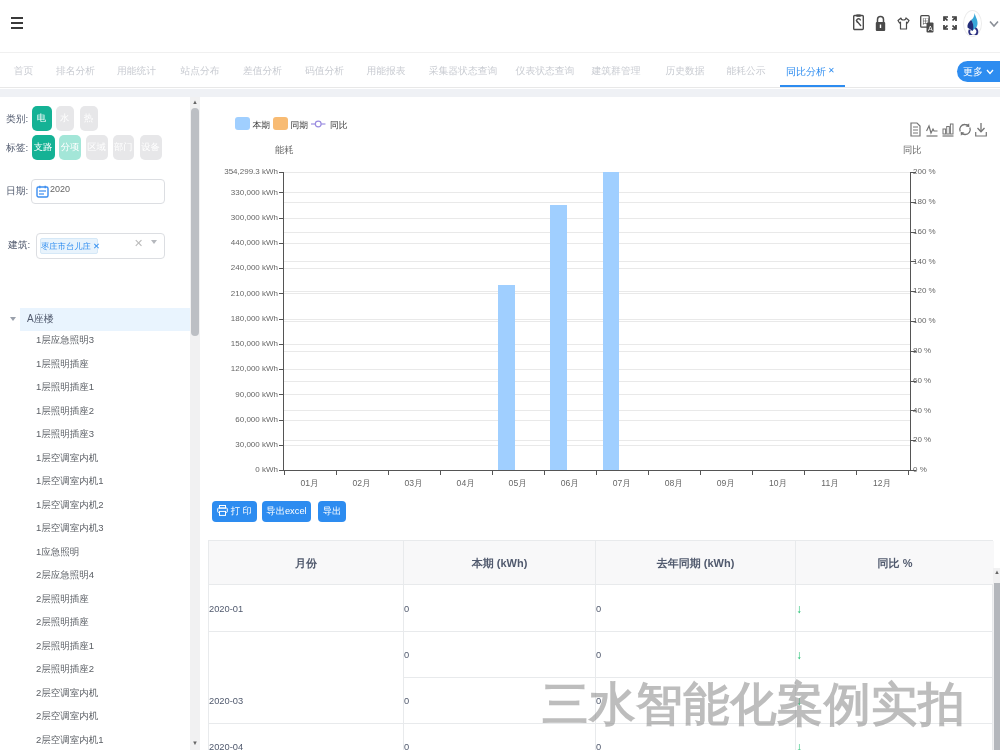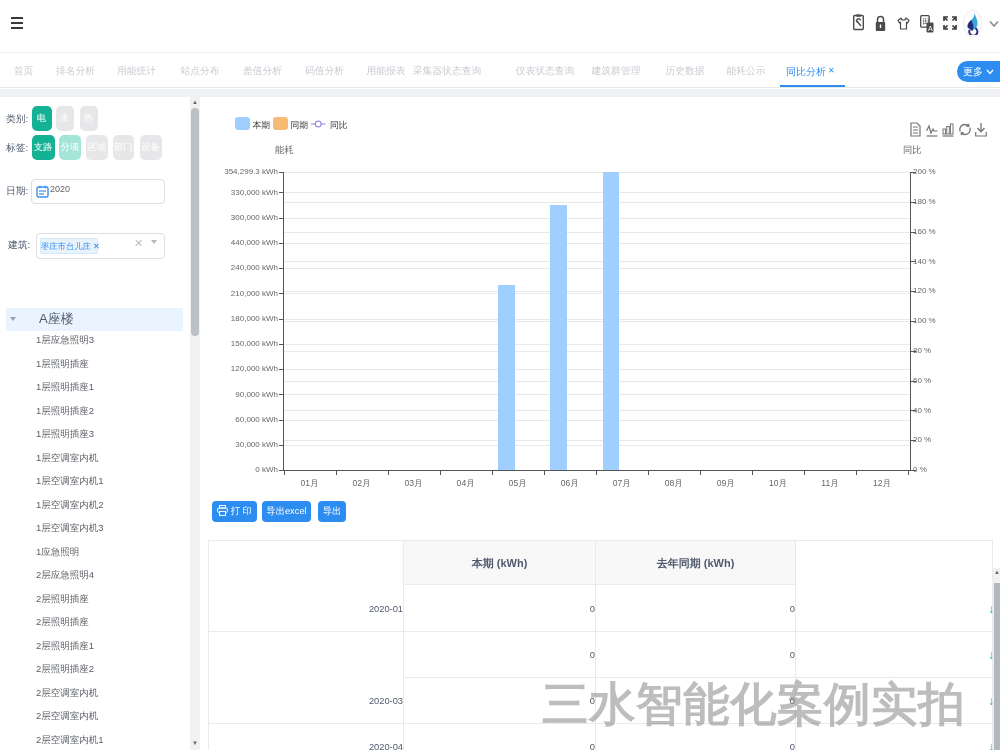--- a/index.html
+++ b/index.html
@@ -23,21 +23,21 @@
 .gON{background:#14b295}
 .gOFF{background:#e7e7e9}
 .gMID{background:#a3e6d8}
 #din{position:absolute;left:31px;top:82px;width:134px;height:25px;border:1px solid #dcdee2;border-radius:4px;background:#fff}
 #dtx{position:absolute;left:50px;top:87px;font-size:9px;color:#666}
 #bsel{position:absolute;left:36px;top:135.5px;width:129px;height:26px;border:1px solid #dcdee2;border-radius:4px;background:#fff}
 #btag{position:absolute;left:40px;top:140.5px;width:58px;height:16px;background:#e8f3fc;border:1px solid #d5e8f7;border-radius:2px;font-size:8.3px;color:#2d8cf0;line-height:15px;text-align:center;white-space:nowrap}
 #bclr{position:absolute;left:134px;top:140px;font-size:11px;color:#bbb}
 #bcar{position:absolute;left:151px;top:143px;width:0;height:0;border:3.5px solid transparent;border-top:4.5px solid #b5b8bd}
 #lhead{position:absolute;left:6px;top:170px;width:177px;height:25px;background:#ededee;font-size:9.8px;color:#464c5b;line-height:25px;padding-left:9px}
-#arow{position:absolute;left:6px;top:211px;width:177px;height:22.5px;background:#e9f4fe;font-size:13px;color:#515a6e;line-height:22.5px;padding-left:33px}
+#arow{position:absolute;left:20px;top:211px;width:177px;height:22.5px;background:#e9f4fe;font-size:10px;color:#515a6e;line-height:22.5px;padding-left:7px}
 #acar{position:absolute;left:10px;top:220px;width:0;height:0;border:3.5px solid transparent;border-top:4.5px solid #9aa0ab}
 .ti{position:absolute;left:36px;font-size:9.5px;color:#5c6066;height:18px}
 
 #strack{position:absolute;left:190px;top:97px;width:10px;height:653px;background:#f1f1f2}
 #sthumb{position:absolute;left:191px;top:108px;width:8px;height:228px;background:#bcbfc4;border-radius:4px}
 .sarr{position:absolute;left:192px;font-size:6px;color:#666}
 
 .gl{position:absolute;left:283.5px;width:627px;height:1px;background:#e9e9e9}
 .yl{position:absolute;left:180px;width:98px;text-align:right;font-size:8px;color:#666}
 .yr{position:absolute;left:913px;font-size:8px;color:#666}
@@ -52,21 +52,21 @@
 #nml{position:absolute;left:275px;top:144px;font-size:9.3px;color:#666}
 #nmr{position:absolute;left:903px;top:144px;font-size:9.3px;color:#666}
 
 .lsq{position:absolute;top:117px;width:15px;height:13px;border-radius:3px}
 .ltx{position:absolute;top:119.5px;font-size:8.8px;color:#333}
 
 .bbtn{position:absolute;top:501px;height:21px;background:#2d8cf0;border-radius:4px;color:#fff;font-size:9.3px;text-align:center;line-height:21px}
 
 #tblwrap{position:absolute;left:208px;top:540px;width:785px;height:210px;border:1px solid #e8eaec;border-bottom:none;background:#fff}
 .th{position:absolute;top:0;height:44px;background:#f8f8f9;border-bottom:1px solid #e8eaec;font-size:11px;font-weight:bold;color:#515a6e;text-align:center;line-height:44px}
-.td{position:absolute;height:46px;font-size:9.3px;color:#515a6e;text-align:right;line-height:46px;border-bottom:1px solid #e8eaec}
+.td{position:absolute;height:46px;font-size:9.3px;color:#515a6e;text-align:left;line-height:46px;border-bottom:1px solid #e8eaec}
 .vln{position:absolute;top:0;width:1px;height:210px;background:#e8eaec}
 .dn{color:#19be6b;font-size:12px}
 #wm{position:absolute;left:542px;top:673px;width:460px;font-size:46.5px;font-weight:bold;color:rgba(128,128,128,0.52);letter-spacing:0.5px;white-space:nowrap}
 
 #rtrack{position:absolute;left:993px;top:568px;width:7px;height:182px;background:#f1f1f2}
 #rthumb{position:absolute;left:993.5px;top:583px;width:6px;height:167px;background:#b4b7bc}
 svg{display:block}
 </style></head>
 <body>
 <div id="pg">
@@ -108,21 +108,21 @@
       </svg>
 </div>
 <div id="tabbar">
       <div class="tab" style="left:23.5px;width:120px;margin-left:-60px">首页</div>
       <div class="tab" style="left:75.5px;width:120px;margin-left:-60px">排名分析</div>
       <div class="tab" style="left:136.5px;width:120px;margin-left:-60px">用能统计</div>
       <div class="tab" style="left:200.0px;width:120px;margin-left:-60px">站点分布</div>
       <div class="tab" style="left:262.5px;width:120px;margin-left:-60px">差值分析</div>
       <div class="tab" style="left:324.5px;width:120px;margin-left:-60px">码值分析</div>
       <div class="tab" style="left:386.0px;width:120px;margin-left:-60px">用能报表</div>
-      <div class="tab" style="left:447px;width:120px;margin-left:-60px">采集器状态查询</div>
+      <div class="tab" style="left:463px;width:120px;margin-left:-60px">采集器状态查询</div>
       <div class="tab" style="left:545.0px;width:120px;margin-left:-60px">仪表状态查询</div>
       <div class="tab" style="left:616.0px;width:120px;margin-left:-60px">建筑群管理</div>
       <div class="tab" style="left:685.0px;width:120px;margin-left:-60px">历史数据</div>
       <div class="tab" style="left:746.0px;width:120px;margin-left:-60px">能耗公示</div>
  <div id="acttab">同比分析</div>
       <div id="actx">✕</div>
       <div id="actline"></div>
  <div id="more">更多 <svg style="display:inline-block;vertical-align:0px" width="8" height="6" viewBox="0 0 8 6">
           <path d="M1 1 L4 4.5 L7 1" fill="none" stroke="#fff" stroke-width="1.3"></path>
         </svg></div>
@@ -319,22 +319,24 @@
       <div class="tkx" style="left:856.0px"></div>
       <div class="tkx" style="left:908.1px"></div>
  <div class="bbtn" style="left:212px;width:45px"><svg style="display:inline-block;vertical-align:-2px" width="11" height="11" viewBox="0 0 11 11">
           <rect x="2.5" y="0.5" width="6" height="2.6" fill="none" stroke="#fff"></rect>
           <rect x="0.7" y="3" width="9.6" height="4.4" rx="0.8" fill="none" stroke="#fff"></rect>
           <rect x="2.5" y="6.4" width="6" height="4" fill="#2d8cf0" stroke="#fff"></rect>
         </svg> 打 印</div>
  <div class="bbtn" style="left:262px;width:49px">导出excel</div>
  <div class="bbtn" style="left:318px;width:28px">导出pdf</div>
  <div id="tblwrap">
+  <div class="th" style="left:0;width:194px">月份</div>
   <div class="th" style="left:195px;width:191px">本期 (kWh)</div>
   <div class="th" style="left:387px;width:199px">去年同期 (kWh)</div>
+  <div class="th" style="left:587px;width:198px">同比 %</div>
   <div class="td" style="left:0;top:45px;width:194px">2020-01</div>
         <div class="td" style="left:195px;top:45px;width:191px">0</div>
         <div class="td" style="left:387px;top:45px;width:199px">0</div>
         <div class="td dn" style="left:587px;top:45px;width:198px">↓</div>
         <div class="td" style="left:195px;top:91px;width:191px">0</div>
         <div class="td" style="left:387px;top:91px;width:199px">0</div>
         <div class="td dn" style="left:587px;top:91px;width:198px">↓</div>
         <div class="td" style="left:0;top:137px;width:194px">2020-03</div>
         <div class="td" style="left:195px;top:137px;width:191px">0</div>
         <div class="td" style="left:387px;top:137px;width:199px">0</div>

